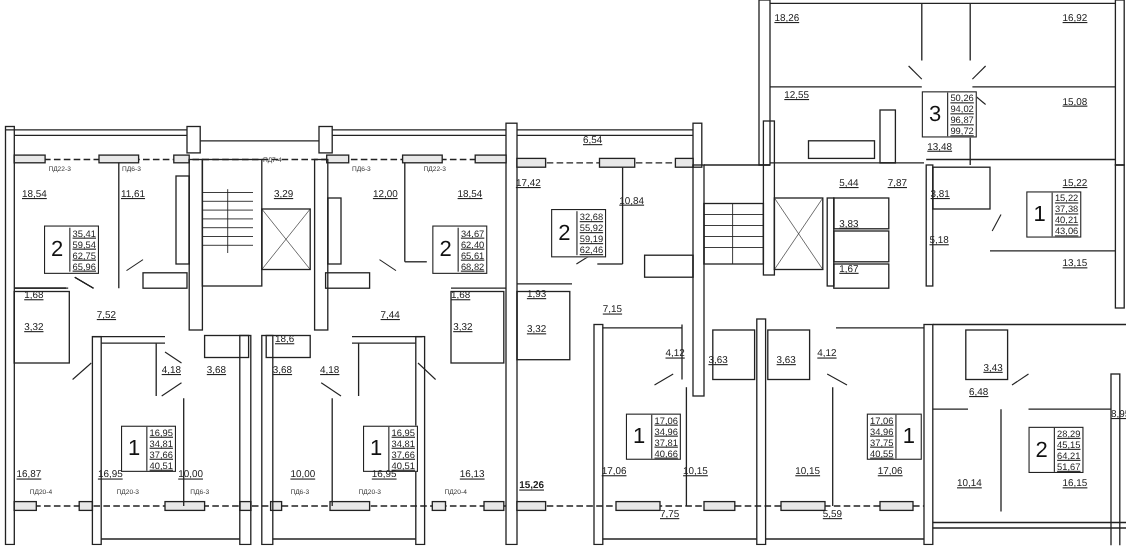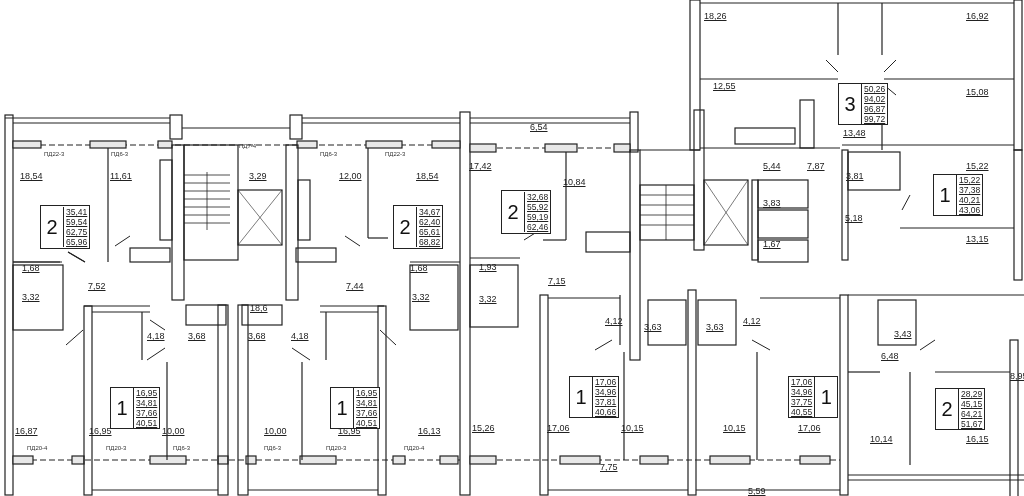--- a/index.html
+++ b/index.html
@@ -312,27 +312,27 @@
       <span class="lbl" style="left: 530px; top: 122px;">6,54</span>
       <span class="lbl" style="left: 469px; top: 161px;">17,42</span>
       <span class="lbl" style="left: 563px; top: 161px; margin-top: 16px;">10,84</span>
       <span class="lbl" style="left: 479px; top: 262px;">1,93</span>
       <span class="lbl" style="left: 548px; top: 276px;">7,15</span>
       <span class="lbl" style="left: 479px; top: 294px;">3,32</span>
       <span class="lbl" style="left: 605px; top: 316px;">4,12</span>
       <span class="lbl" style="left: 644px; top: 322px;">3,63</span>
       <span class="lbl" style="left: 706px; top: 322px;">3,63</span>
       <span class="lbl" style="left: 743px; top: 316px;">4,12</span>
-      <span class="lbl" style="left: 472px; top: 423px;">15,26</span>
+      <span class="lbl" style="left: 472px; top: 436px; font-weight: bold;">15,26</span>
       <span class="lbl" style="left: 547px; top: 423px;">17,06</span>
       <span class="lbl" style="left: 621px; top: 423px;">10,15</span>
       <span class="lbl" style="left: 723px; top: 423px;">10,15</span>
       <span class="lbl" style="left: 798px; top: 423px;">17,06</span>
       <span class="lbl" style="left: 600px; top: 462px;">7,75</span>
-      <span class="lbl" style="left: 748px; top: 462px; margin-top: 24px;">5,59</span>
+      <span class="lbl" style="left: 748px; top: 462px;">5,59</span>
       <span class="lbl" style="left: 704px; top: 11px;">18,26</span>
       <span class="lbl" style="left: 966px; top: 11px;">16,92</span>
       <span class="lbl" style="left: 713px; top: 81px;">12,55</span>
       <span class="lbl" style="left: 966px; top: 87px;">15,08</span>
       <span class="lbl" style="left: 843px; top: 128px;">13,48</span>
       <span class="lbl" style="left: 763px; top: 161px;">5,44</span>
       <span class="lbl" style="left: 807px; top: 161px;">7,87</span>
       <span class="lbl" style="left: 846px; top: 171px;">3,81</span>
       <span class="lbl" style="left: 966px; top: 161px;">15,22</span>
       <span class="lbl" style="left: 763px; top: 198px;">3,83</span>

